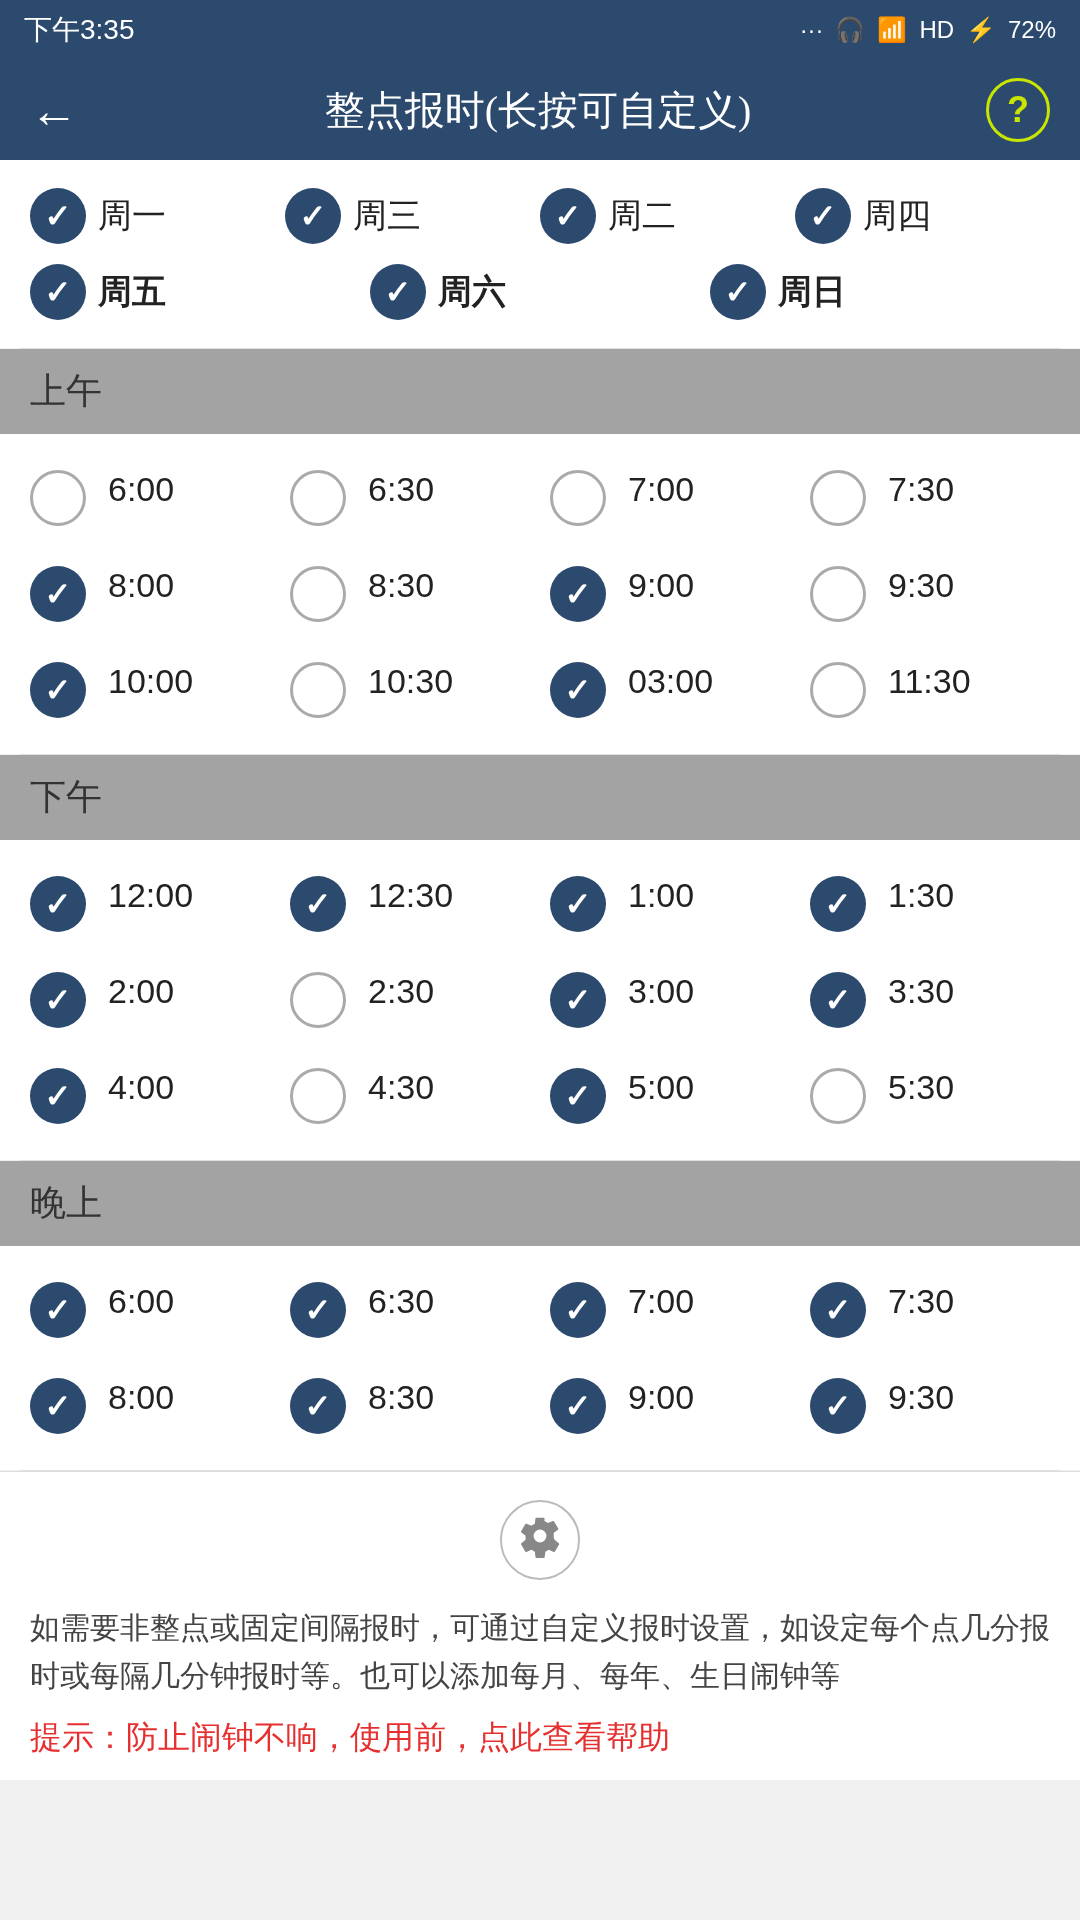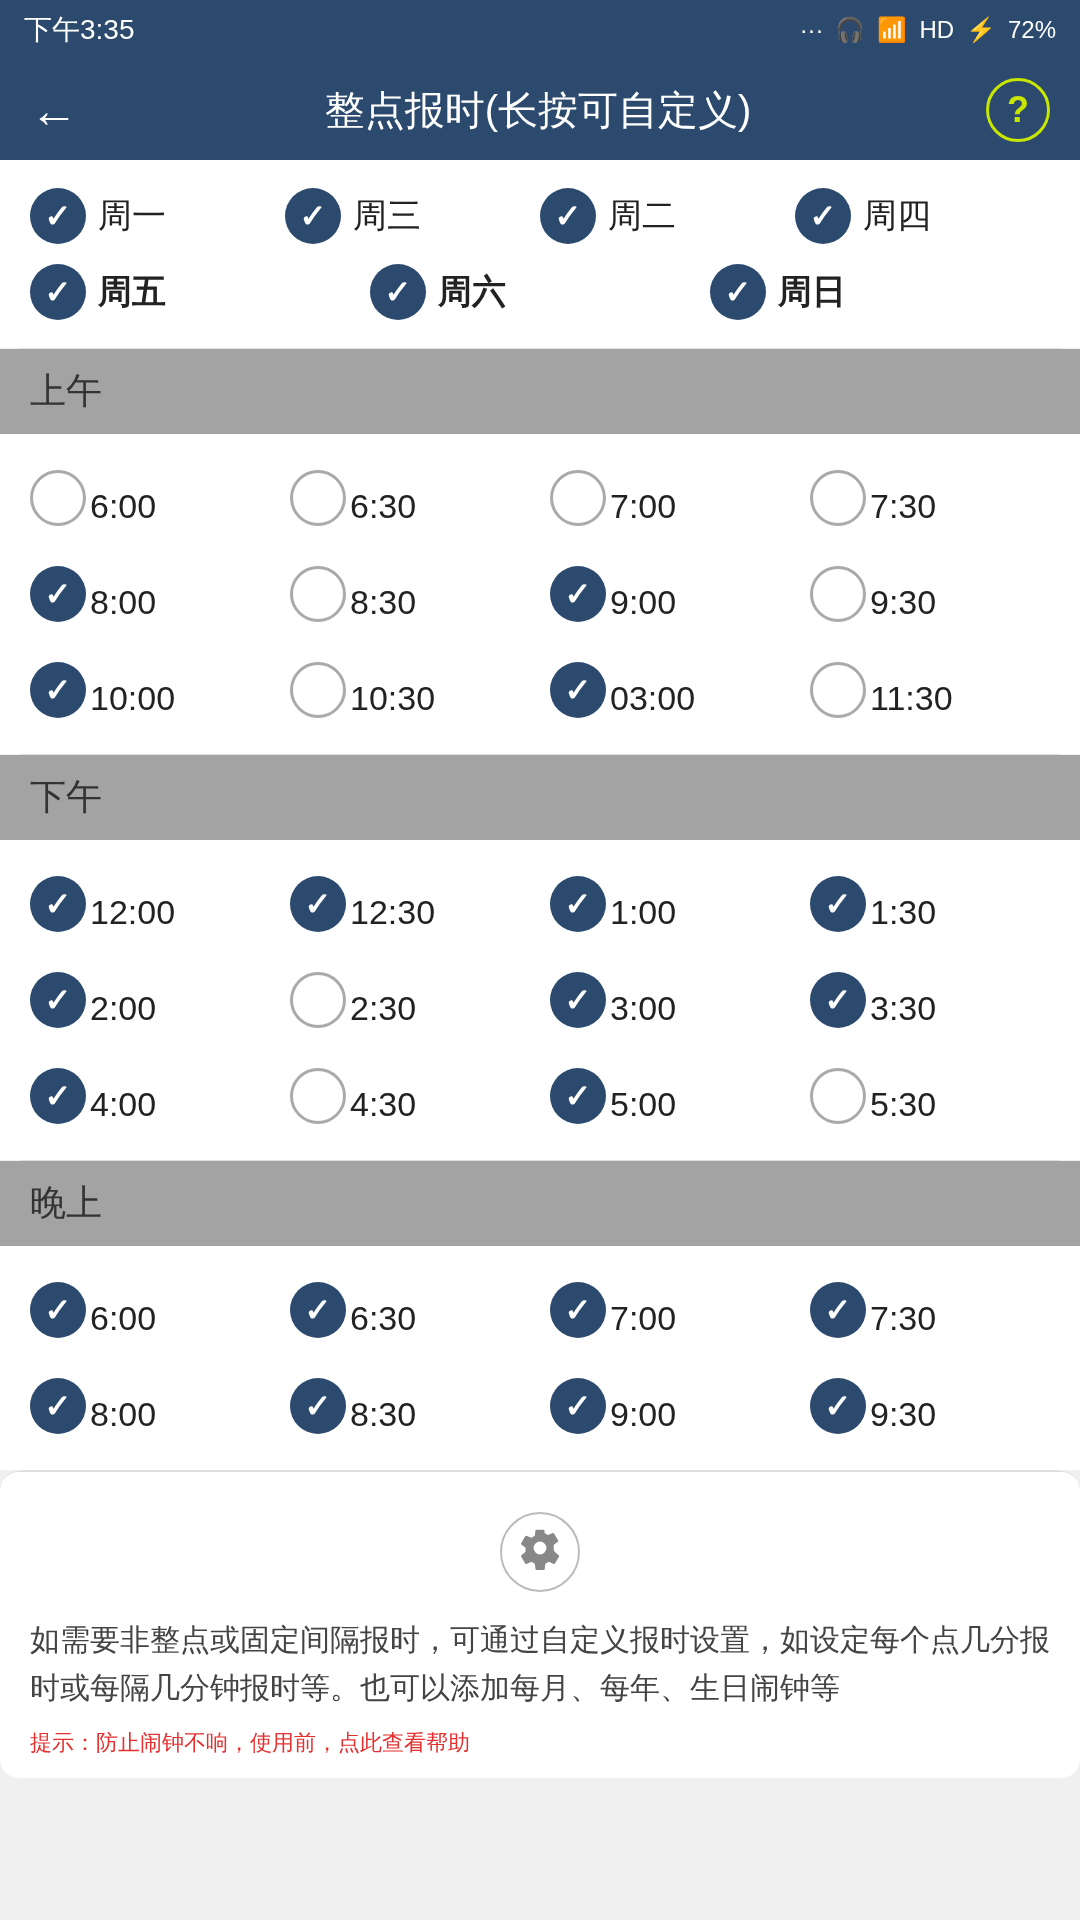--- a/index.html
+++ b/index.html
@@ -40,20 +40,21 @@
       font-size: 48px;
       color: white;
       cursor: pointer;
       width: 60px;
     }
     .header-title {
       font-size: 40px;
       font-weight: 500;
       flex: 1;
       text-align: center;
+      font-family: Liberation Serif, serif;
     }
     .header-help {
       width: 64px;
       height: 64px;
       border-radius: 50%;
       border: 3px solid #c8e600;
       color: #c8e600;
       display: flex;
       align-items: center;
       justify-content: center;
@@ -122,39 +123,38 @@
     
     .time-grid {
       background: white;
       padding: 16px 20px;
       display: flex;
       flex-wrap: wrap;
     }
     .time-item {
       width: 25%;
       display: flex;
-      align-items: flex-end;
-      gap: 4px;
+      align-items: flex-start;
+      gap: 22px;
       padding: 20px 10px;
       cursor: pointer;
     }
     .time-label {
       font-size: 34px;
       color: #222;
     }
 
     
     .settings-area {
       background: white;
       border-top: 1px solid #ddd;
       display: flex;
       flex-direction: column;
       align-items: center;
-      padding: 40px 30px 20px;
-      border-radius: 19px;
+      padding: 28px 30px 20px;
     }
     .settings-icon-btn {
       width: 80px;
       height: 80px;
       border-radius: 50%;
       border: 2px solid #bbb;
       display: flex;
       align-items: center;
       justify-content: center;
       cursor: pointer;
@@ -166,21 +166,21 @@
       fill: #888;
     }
     .info-text {
       font-size: 30px;
       color: #444;
       line-height: 1.6;
       text-align: left;
       width: 100%;
     }
     .hint-text {
-      font-size: 22px;
+      font-size: 32px;
       color: #e63030;
       margin-top: 16px;
       width: 100%;
     }
 
     .divider-line {
       height: 1px;
       background: #e0e0e0;
       margin: 0 20px;
     }

